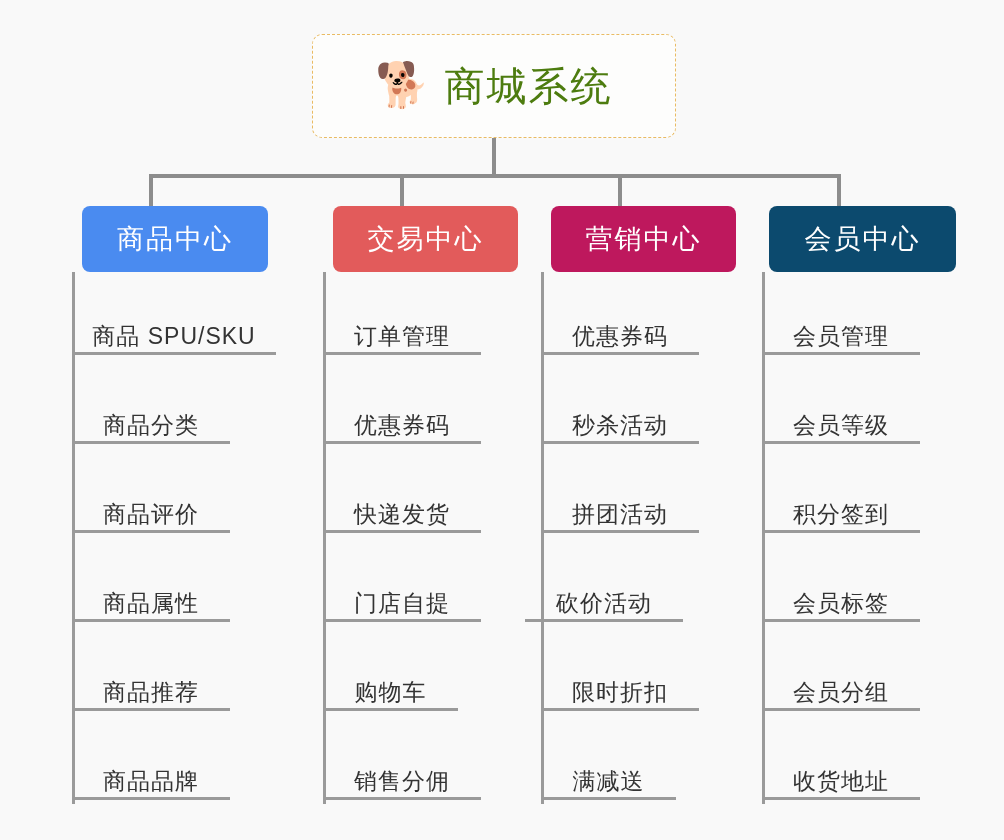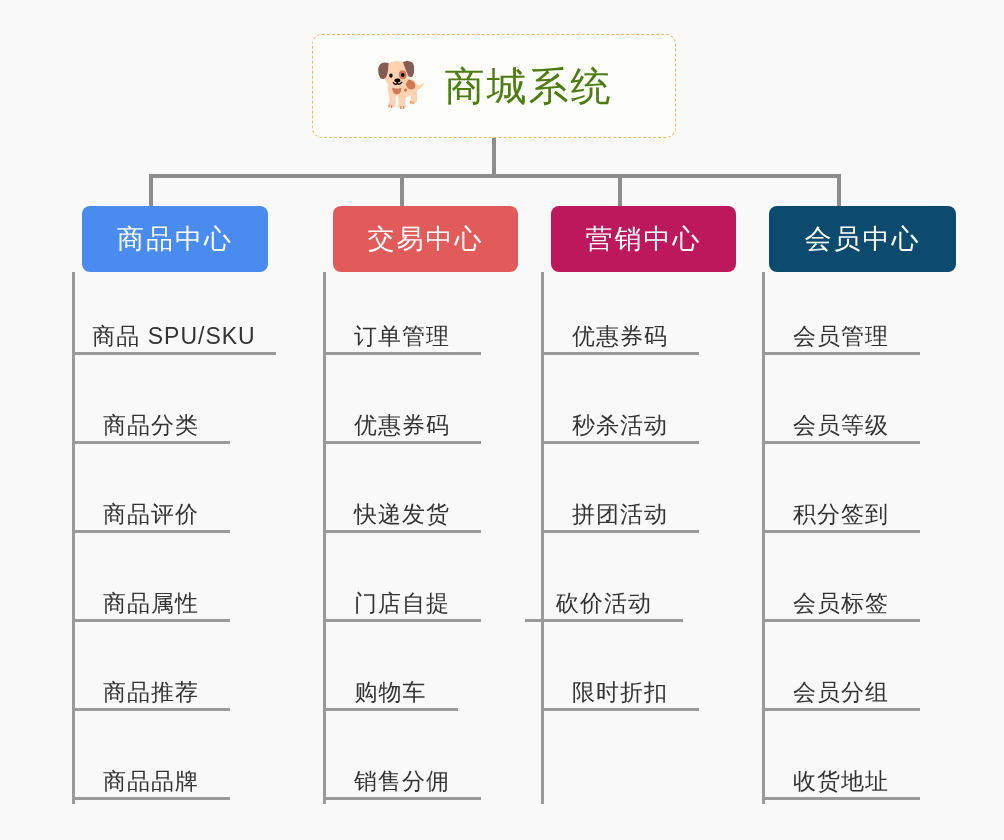--- a/index.html
+++ b/index.html
@@ -177,20 +177,23 @@
   </div>
   <div class="leaf" style="left:541px; top:491px; width:158px;">
     <span class="leaf-label">拼团活动</span>
   </div>
   <div class="leaf" style="left:525px; top:580px; width:158px;">
     <span class="leaf-label">砍价活动</span>
   </div>
   <div class="leaf" style="left:541px; top:669px; width:158px;">
     <span class="leaf-label">限时折扣</span>
   </div>
+  <div class="leaf" style="left:541px; top:758px; width:135px;">
+    <span class="leaf-label">满减送</span>
+  </div>
 
   <div class="cat-box" style="left:745px; width:187px; background:#0c4a6e;">
     <span>会员中心</span>
   </div>
   <div class="trunk" style="left:762px; top:272px; height:532px;"></div>
 
   <div class="leaf" style="left:762px; top:313px; width:158px;">
     <span class="leaf-label">会员管理</span>
   </div>
   <div class="leaf" style="left:762px; top:402px; width:158px;">

